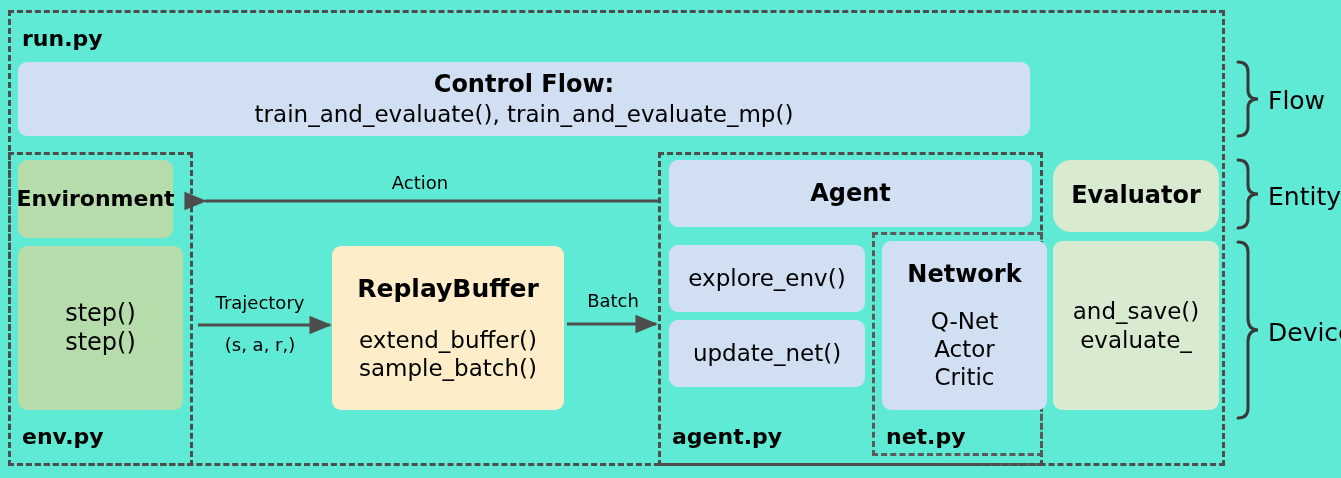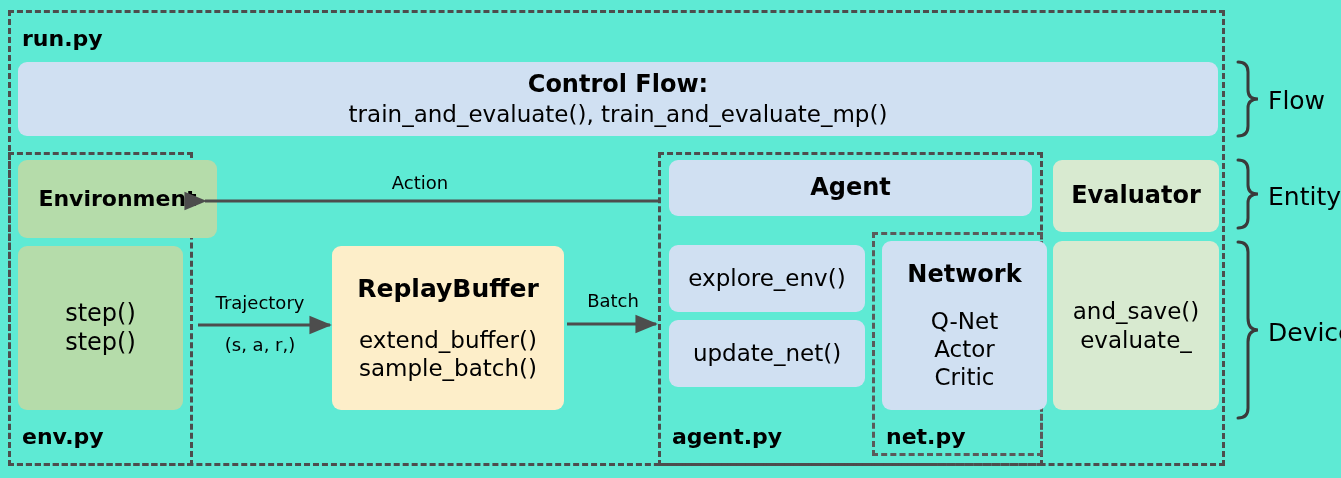--- a/index.html
+++ b/index.html
@@ -77,47 +77,47 @@
   .nowrap { white-space: nowrap; }
 </style>
 </head>
 <body>
 
 <div id="canvas">
 
   <div class="abs dashed" style="left:8px; top:10px; width:1217px; height:456px;"></div>
   <div class="abs file-label" style="left:22px; top:26px;">run.py</div>
 
-  <div class="abs box box-blue" style="left:18px; top:62px; width:1200px; height:74px;text-align:right;">
+  <div class="abs box box-blue" style="left:18px; top:62px; width:1012px; height:74px;text-align:right;">
     <div class="t-bold t-24 nowrap">Control Flow:</div>
     <div class="t-23 nowrap">train_and_evaluate(),  train_and_evaluate_mp()</div>
   </div>
 
   <div class="abs dashed" style="left:8px; top:152px; width:185px; height:314px;"></div>
   <div class="abs file-label" style="left:22px; top:424px;">env.py</div>
 
-  <div class="abs box box-green" style="left:18px; top:160px; width:199px; height:78px;">
+  <div class="abs box box-green" style="left:18px; top:160px; width:155px; height:78px;">
     <div class="t-bold t-22">Environment</div>
   </div>
 
   <div class="abs box box-green" style="left:18px; top:246px; width:165px; height:164px;">
     <div class="t-24">step()</div>
     <div class="t-24">step()</div>
   </div>
 
   <div class="abs box box-yellow" style="left:332px; top:246px; width:232px; height:164px;">
     <div class="t-bold t-25" style="margin-bottom:22px;">ReplayBuffer</div>
     <div class="t-23">extend_buffer()</div>
     <div class="t-23">sample_batch()</div>
   </div>
 
   <div class="abs dashed" style="left:658px; top:152px; width:385px; height:314px;"></div>
   <div class="abs file-label" style="left:672px; top:424px;">agent.py</div>
 
-  <div class="abs box box-blue" style="left:669px; top:160px; width:363px; height:56px;">
+  <div class="abs box box-blue" style="left:669px; top:160px; width:363px; height:67px;">
     <div class="t-bold t-24">Agent</div>
   </div>
 
   <div class="abs box box-blue" style="left:669px; top:245px; width:196px; height:67px;">
     <div class="t-23">explore_env()</div>
   </div>
 
   <div class="abs box box-blue" style="left:669px; top:320px; width:196px; height:67px;">
     <div class="t-23">update_net()</div>
   </div>
@@ -125,21 +125,21 @@
   <div class="abs dashed-thin" style="left:872px; top:232px; width:171px; height:224px;"></div>
   <div class="abs file-label" style="left:886px; top:424px;">net.py</div>
 
   <div class="abs box box-blue" style="left:882px; top:241px; width:165px; height:169px;">
     <div class="t-bold t-24" style="margin-bottom:18px;">Network</div>
     <div class="t-23">Q-Net</div>
     <div class="t-23">Actor</div>
     <div class="t-23">Critic</div>
   </div>
 
-  <div class="abs box box-green-light" style="left:1053px; top:160px; width:166px; height:72px;">
+  <div class="abs box box-green-light" style="left:1053px; top:160px; width:166px; height:72px;border-radius:18px;">
     <div class="t-bold t-24">Evaluator</div>
   </div>
 
   <div class="abs box box-green-light" style="left:1053px; top:241px; width:166px; height:169px;">
     <div class="t-23">and_save()</div>
     <div class="t-23">evaluate_</div>
   </div>
 
   <div class="abs edge-label" style="left:330px; top:172px; width:180px;">Action</div>
 

